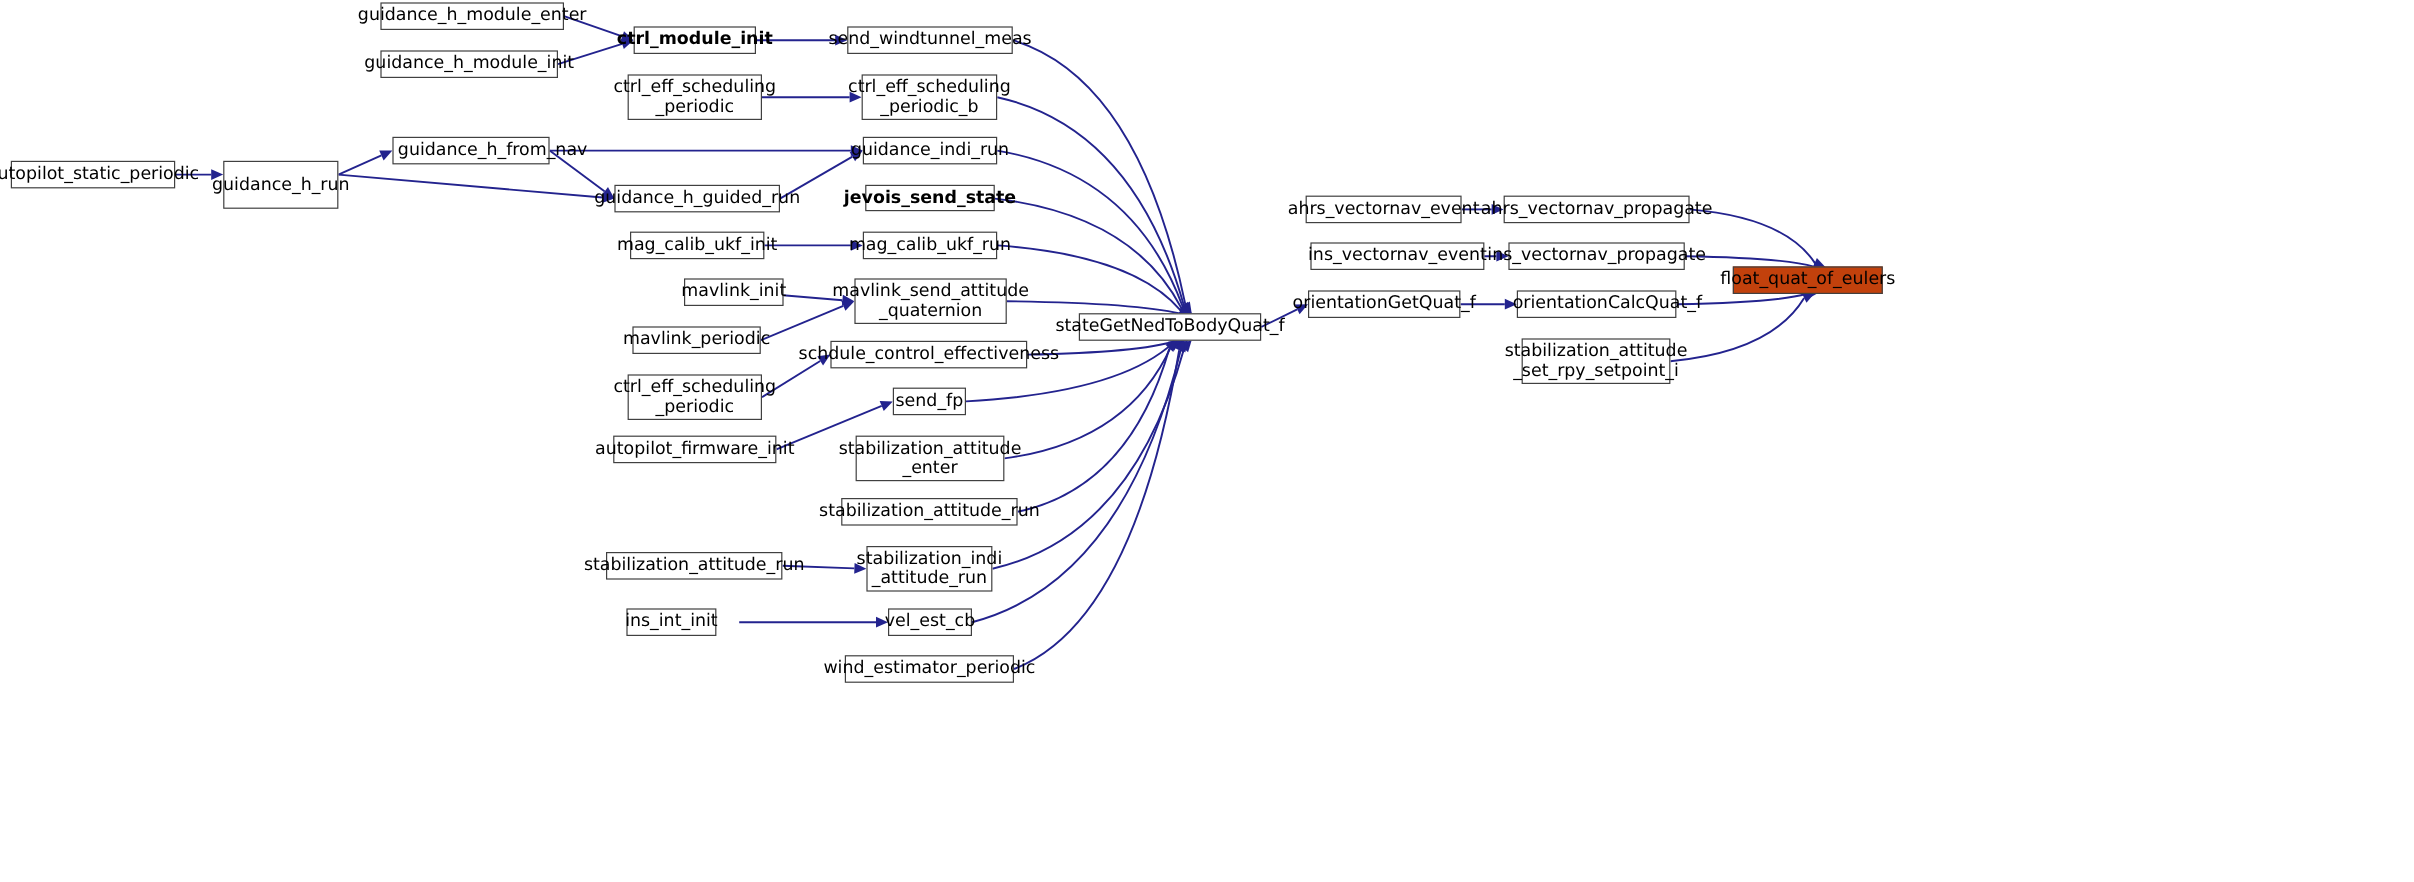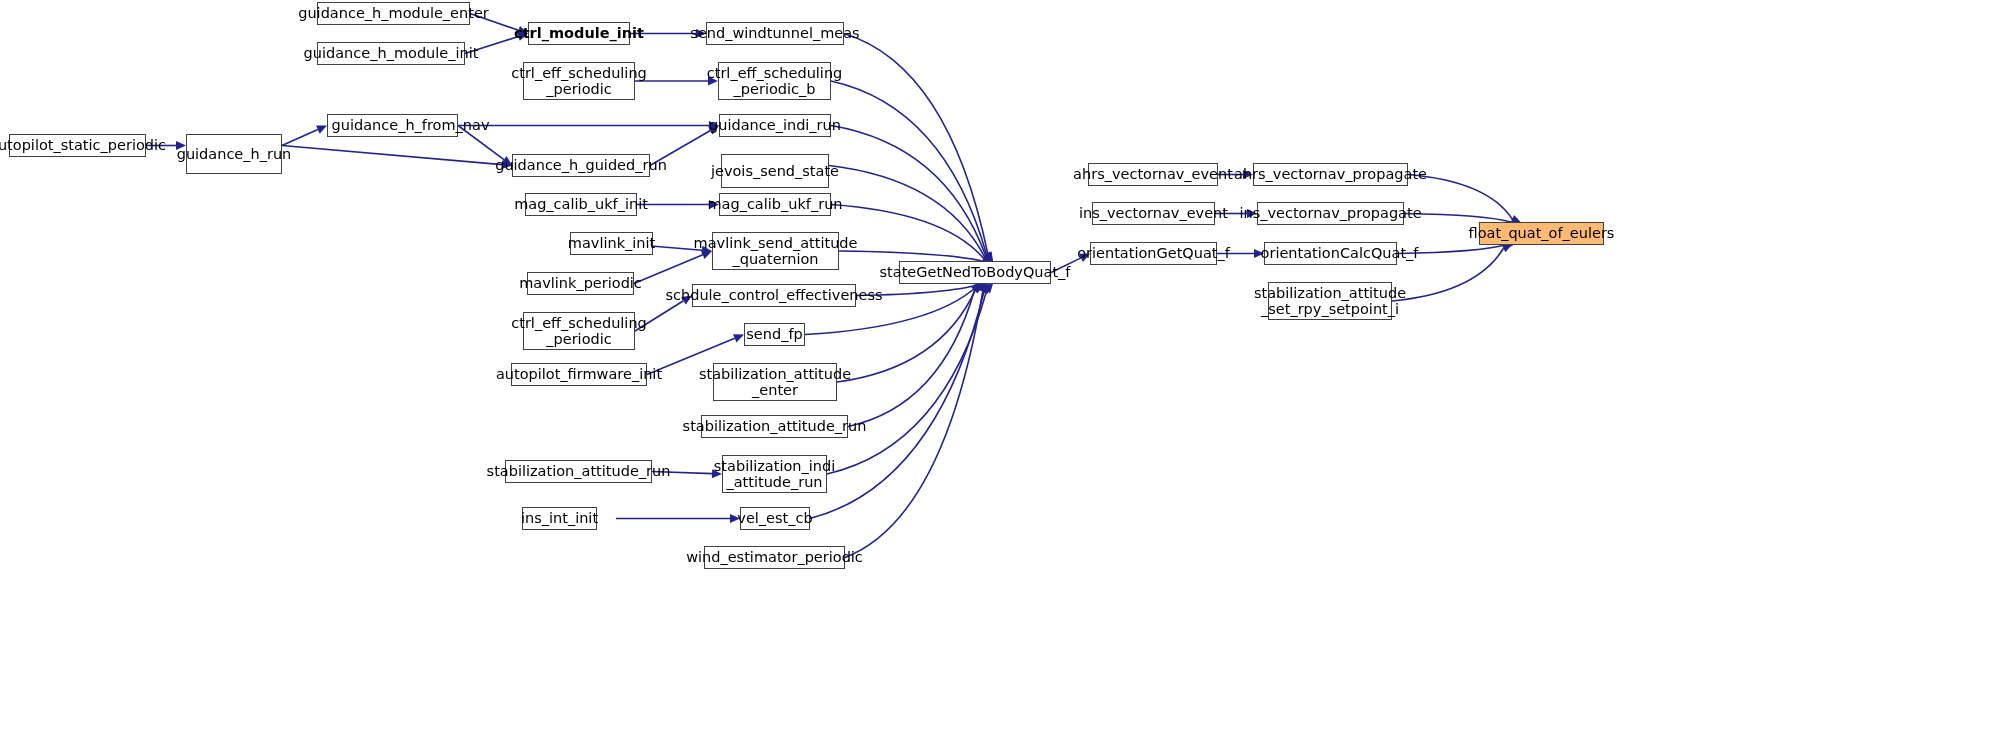--- a/index.html
+++ b/index.html
@@ -36,23 +36,22 @@
     text-align: center;
     font-family: "DejaVu Sans", sans-serif;
     font-size: 14.5px;
     color: #000000;
     line-height: 1.12;
     white-space: pre;
     letter-spacing: 0px;
     z-index: 2;
   }
   .node.highlight {
-    background: #fdba74;
+    background: #c2410c;
     border: 1px solid #404040;
-    margin-left: 35px;
   }
   .node-label {
     display: block;
     padding: 0 4px;
   }
 </style>
 </head>
 <body>
 
 <div id="callgraph">
@@ -149,36 +148,36 @@
       <div class="node" style="left: 527px; top: 272px; width: 107px; height: 23px;"><span class="node-label">mavlink_periodic</span></div>
       <div class="node" style="left: 523px; top: 312px; width: 112px; height: 38px;"><span class="node-label">ctrl_eff_scheduling
 _periodic</span></div>
       <div class="node" style="left: 511px; top: 363px; width: 136px; height: 23px;"><span class="node-label">autopilot_firmware_init</span></div>
       <div class="node" style="left: 505px; top: 460px; width: 147px; height: 23px;"><span class="node-label">stabilization_attitude_run</span></div>
       <div class="node" style="left: 522px; top: 507px; width: 75px; height: 23px;"><span class="node-label">ins_int_init</span></div>
       <div class="node" style="left: 706px; top: 22px; width: 138px; height: 23px;"><span class="node-label">send_windtunnel_meas</span></div>
       <div class="node" style="left: 718px; top: 62px; width: 113px; height: 38px;"><span class="node-label">ctrl_eff_scheduling
 _periodic_b</span></div>
       <div class="node" style="left: 719px; top: 114px; width: 112px; height: 23px;"><span class="node-label">guidance_indi_run</span></div>
-      <div class="node" style="left: 721px; top: 154px; width: 108px; height: 34px;"><span class="node-label">jevois_send_state</span></div>
+      <div class="node" style="left: 721px; top: 154px; width: 108px; height: 22px; font-weight: bold;"><span class="node-label">jevois_send_state</span></div>
       <div class="node" style="left: 719px; top: 193px; width: 112px; height: 23px;"><span class="node-label">mag_calib_ukf_run</span></div>
       <div class="node" style="left: 712px; top: 232px; width: 127px; height: 38px;"><span class="node-label">mavlink_send_attitude
 _quaternion</span></div>
       <div class="node" style="left: 692px; top: 284px; width: 164px; height: 23px;"><span class="node-label">schdule_control_effectiveness</span></div>
       <div class="node" style="left: 744px; top: 323px; width: 61px; height: 23px;"><span class="node-label">send_fp</span></div>
       <div class="node" style="left: 713px; top: 363px; width: 124px; height: 38px;"><span class="node-label">stabilization_attitude
 _enter</span></div>
       <div class="node" style="left: 701px; top: 415px; width: 147px; height: 23px;"><span class="node-label">stabilization_attitude_run</span></div>
       <div class="node" style="left: 722px; top: 455px; width: 105px; height: 38px;"><span class="node-label">stabilization_indi
 _attitude_run</span></div>
       <div class="node" style="left: 740px; top: 507px; width: 70px; height: 23px;"><span class="node-label">vel_est_cb</span></div>
       <div class="node" style="left: 704px; top: 546px; width: 141px; height: 23px;"><span class="node-label">wind_estimator_periodic</span></div>
       <div class="node" style="left: 899px; top: 261px; width: 152px; height: 23px;"><span class="node-label">stateGetNedToBodyQuat_f</span></div>
       <div class="node" style="left: 1088px; top: 163px; width: 130px; height: 23px;"><span class="node-label">ahrs_vectornav_event</span></div>
-      <div class="node" style="left: 1092px; top: 202px; width: 123px; height: 23px; text-align: center;"><span class="node-label">ins_vectornav_event</span></div>
+      <div class="node" style="left: 1092px; top: 202px; width: 145px; height: 23px; text-align: center;"><span class="node-label">ins_vectornav_event</span></div>
       <div class="node" style="left: 1090px; top: 242px; width: 127px; height: 23px;"><span class="node-label">orientationGetQuat_f</span></div>
       <div class="node" style="left: 1253px; top: 163px; width: 155px; height: 23px;"><span class="node-label">ahrs_vectornav_propagate</span></div>
       <div class="node" style="left: 1257px; top: 202px; width: 147px; height: 23px;"><span class="node-label">ins_vectornav_propagate</span></div>
       <div class="node" style="left: 1264px; top: 242px; width: 133px; height: 23px; padding-left: 18px;"><span class="node-label">orientationCalcQuat_f</span></div>
       <div class="node" style="left: 1268px; top: 282px; width: 124px; height: 38px;"><span class="node-label">stabilization_attitude
 _set_rpy_setpoint_i</span></div>
       <div class="node highlight" style="left: 1444px; top: 222px; width: 125px; height: 23px;"><span class="node-label">float_quat_of_eulers</span></div>
     </div>
 </div>
 

